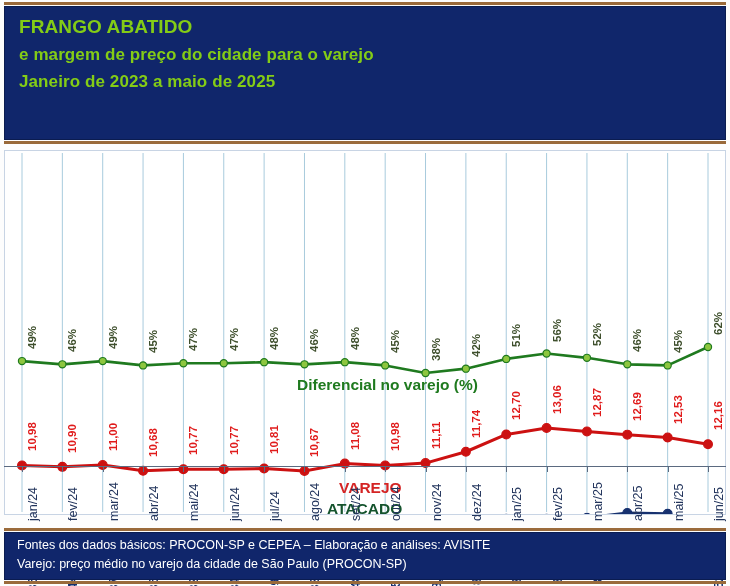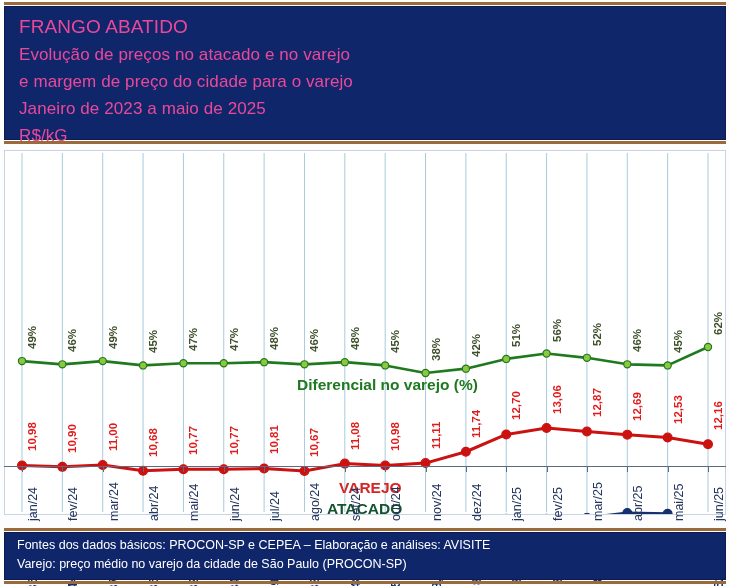--- a/index.html
+++ b/index.html
@@ -7,21 +7,21 @@
     font-family:"Liberation Sans", sans-serif; }
 
   .page { position:relative; width:730px; height:586px; background:#fdfdfd; }
 
   
   .hdr-wrap { position:absolute; left:0; top:0; width:730px; height:146px; }
   .hdr-rule-top { position:absolute; left:4px; top:2px; width:722px; height:3px; background:#9a6a3a; }
   .hdr-box { position:absolute; left:4px; top:6px; width:722px; height:134px;
       background:#10266b; border:1px solid #0b1c50; }
   .hdr-rule-bot { position:absolute; left:4px; top:141px; width:722px; height:3px; background:#9a6a3a; }
-  .hdr-box .ln { color:#ec4899; font-weight:normal; letter-spacing:.1px;
+  .hdr-box .ln { color:#84cc16; font-weight:bold; letter-spacing:.1px;
       padding-left:14px; line-height:1; white-space:nowrap; }
   .hdr-box .l1 { font-size:19px; padding-top:10px; }
   .hdr-box .l2 { font-size:17px; padding-top:10px; }
   .hdr-box .l3 { font-size:17px; padding-top:10px; }
   .hdr-box .l4 { font-size:17px; padding-top:10px; }
   .hdr-box .l5 { font-size:17px; padding-top:10px; }
 
   
   .chart-area { position:absolute; left:4px; top:150px; width:722px; height:365px;
       background:#ffffff; border:1px solid #c8d4e4; }
@@ -59,24 +59,22 @@
 </style>
 </head>
 <body>
 
 <div class="page">
 
   <div class="hdr-wrap">
     <div class="hdr-rule-top"></div>
     <div class="hdr-box">
       <div class="ln l1">FRANGO ABATIDO</div>
-      <div class="ln l2">Evolução de preços no atacado e no varejo</div>
       <div class="ln l3">e margem de preço do cidade para o varejo</div>
       <div class="ln l4">Janeiro de 2023 a maio de 2025</div>
-      <div class="ln l5">R$/kG</div>
     </div>
     <div class="hdr-rule-bot"></div>
   </div>
 
   <div class="chart-area">
     <div class="plot" id="plot">
       <svg id="chart-svg" width="720" height="363" viewBox="0 0 720 363">
           <line x1="17" y1="2" x2="17" y2="361" stroke="#a8cbdd" stroke-width="1"></line>
           <line x1="57.35294117647059" y1="2" x2="57.35294117647059" y2="361" stroke="#a8cbdd" stroke-width="1"></line>
           <line x1="97.70588235294117" y1="2" x2="97.70588235294117" y2="361" stroke="#a8cbdd" stroke-width="1"></line>

